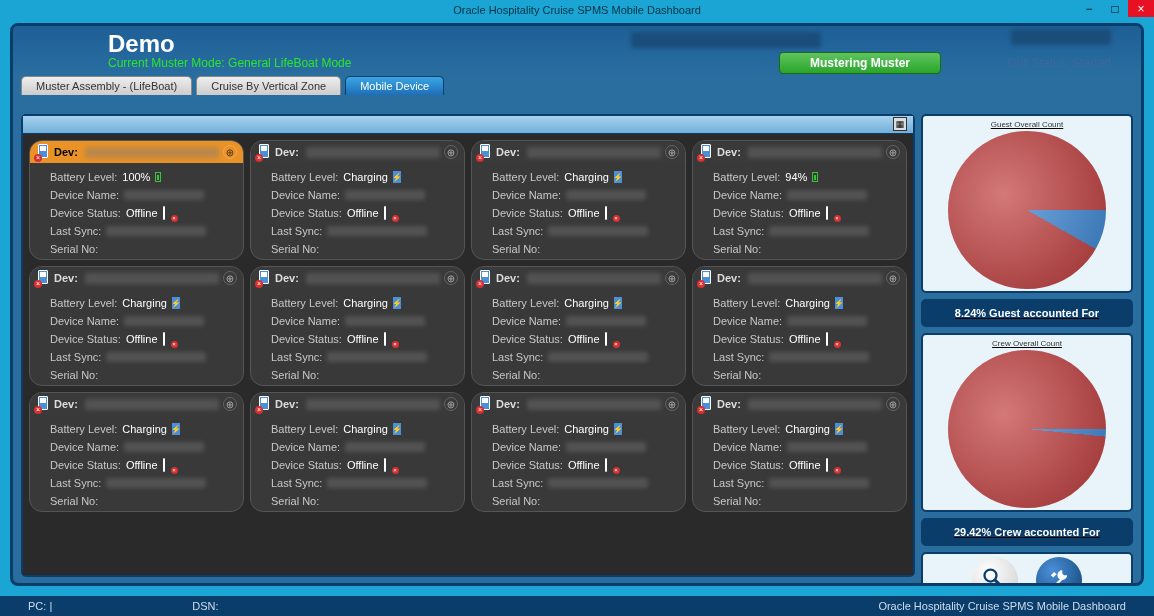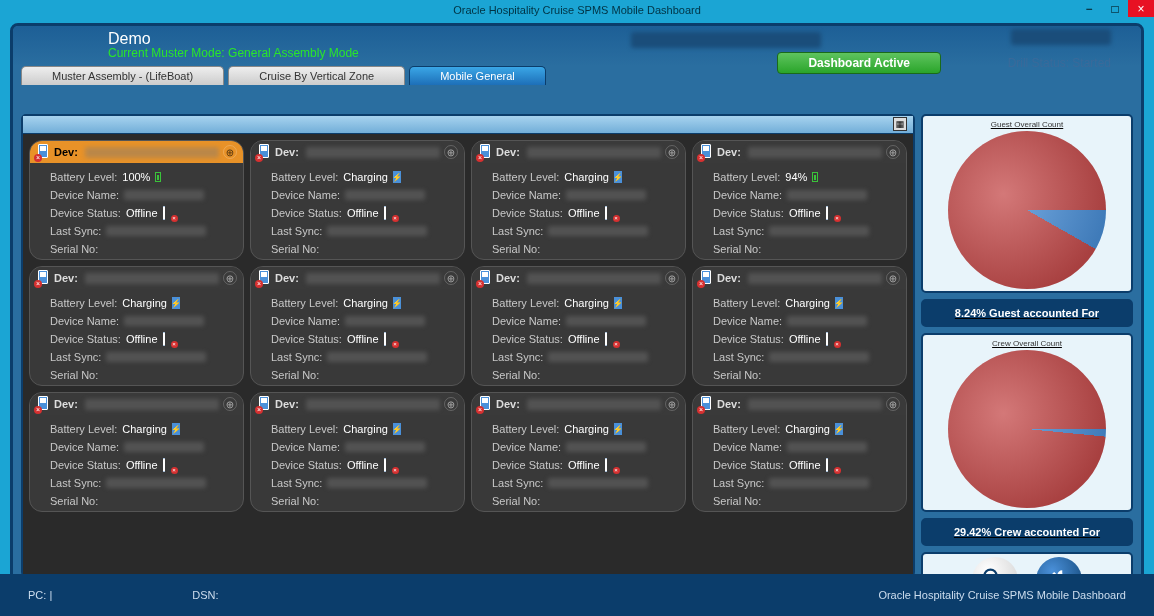--- a/index.html
+++ b/index.html
@@ -6,29 +6,29 @@
 body { background: #1ba5d4; width: 1154px; height: 616px; overflow: hidden; position: relative; }
 
 .titlebar { height: 19px; background: #1ba5d4; display: flex; align-items: center; justify-content: center; position: relative; font-size: 11px; color: #034; }
 .titlebar .winbtns { position: absolute; right: 0; top: 0; display: flex; }
 .titlebar .winbtn { width: 26px; height: 17px; display: flex; align-items: center; justify-content: center; font-size: 12px; color: #000; cursor: pointer; }
 .titlebar .winbtn.close { background: #e81123; color: #fff; }
 
 .app-frame { position: absolute; left: 10px; right: 10px; top: 23px; bottom: 30px; border: 3px solid #0b3d6b; border-radius: 8px; background: #2a6ea0; overflow: hidden; }
 
 .header-band { background: linear-gradient(#1d5f96, #2a6ea0); padding: 4px 18px 6px 95px; position: relative; }
-.header-band .demo { color: #fff; font-size: 16px; font-weight: 400; }
+.header-band .demo { color: #fff; font-size: 24px; font-weight: 700; }
 .header-band .muster-mode { color: #2ae62a; font-size: 12px; margin-top: -2px; }
 .header-band .date-blur { position: absolute; right: 320px; top: 6px; width: 190px; height: 16px; background: #1a4d7a; filter: blur(2px); border-radius: 3px; }
 .header-band .clock-blur { position: absolute; right: 30px; top: 3px; width: 100px; height: 16px; background: #1a4d7a; filter: blur(2px); border-radius: 3px; }
 .mustering-badge { position: absolute; right: 200px; top: 26px; background: linear-gradient(#5fc45f, #2aa52a); border: 1px solid #1a6a1a; border-radius: 4px; color: #fff; font-size: 12px; padding: 3px 30px; font-weight: 600; }
 .drill-status { position: absolute; right: 30px; top: 30px; color: #3a6a9a; font-size: 12px; }
 
 .tab-row { display: flex; gap: 4px; padding: 0 8px; background: #2a6ea0; }
-.tab { background: linear-gradient(#eee, #ccc); border: 1px solid #888; border-bottom: none; border-radius: 5px 5px 0 0; padding: 3px 30px; font-size: 11px; color: #333; cursor: pointer; }
+.tab { background: linear-gradient(#eee, #ccc); border: 1px solid #888; border-bottom: none; border-radius: 5px 5px 0 0; padding: 3px 14px; font-size: 11px; color: #333; cursor: pointer; }
 .tab.active { background: linear-gradient(#3aa6e6, #1d6fb8); color: #fff; border-color: #0b3d6b; }
 
 .main-area { position: absolute; left: 8px; right: 226px; top: 88px; bottom: 6px; background: #7fb7dc; border: 2px solid #0b3d6b; border-radius: 5px; display: flex; flex-direction: column; }
 .grid-header { height: 18px; background: linear-gradient(#a7d3ef, #72aed8); border-bottom: 1px solid #0b3d6b; position: relative; }
 .grid-header .gridbtn { position: absolute; right: 6px; top: 1px; width: 14px; height: 14px; border: 1px solid #333; background: #ddd; font-size: 9px; display: flex; align-items: center; justify-content: center; cursor: pointer; }
 .device-grid { flex: 1; background: #2a2a2a; overflow: hidden; display: grid; grid-template-columns: repeat(4, 1fr); gap: 6px; padding: 6px 6px 0 6px; align-content: start; }
 
 .device-card { background: #393939; border: 1px solid #555; border-radius: 13px; color: #ddd; font-size: 11px; height: 120px; overflow: hidden; }
 .card-hdr { display: flex; align-items: center; gap: 4px; padding: 3px 6px; background: #3a3a3a; }
 .card-hdr.sel { background: #e89228; color: #000; }
@@ -59,50 +59,50 @@
 .pie { width: 158px; height: 158px; border-radius: 50%; position: relative; }
 .pie .slice-overlay { position: absolute; inset: 0; border-radius: 50%; }
 .stat-bar { background: #0b3d6b; color: #fff; font-size: 11px; font-weight: 600; text-align: center; padding: 6px 0; border: 2px solid #0b3d6b; border-radius: 5px; }
 .action-box { background: #e8f4fa; border: 2px solid #0b3d6b; border-radius: 5px; display: flex; align-items: center; justify-content: center; gap: 18px; padding: 3px 0; }
 .round-btn { width: 46px; height: 46px; border-radius: 50%; display: flex; align-items: center; justify-content: center; cursor: pointer; position: relative; }
 .round-btn.search { background: radial-gradient(circle at 35% 30%, #fff, #ccc); }
 .round-btn.tools { background: radial-gradient(circle at 35% 30%, #4a90d9, #0b3d6b); }
 .round-btn.search svg { width: 30px; height: 30px; }
 .round-btn.tools svg { width: 26px; height: 26px; }
 
-.footer { position: absolute; left: 0; right: 0; bottom: 0; height: 42px; background: #0b3d6b; color: #cde; font-size: 11px; display: flex; align-items: center; padding: 0 28px; }
+.footer { position: absolute; left: 0; right: 0; bottom: 0; height: 20px; background: #0b3d6b; color: #cde; font-size: 11px; display: flex; align-items: center; padding: 0 28px; }
 .footer .spacer { flex: 1; }
 </style>
 </head>
 <body>
 
 <div class="titlebar">
   <span>Oracle Hospitality Cruise SPMS Mobile Dashboard</span>
   <div class="winbtns">
     <div class="winbtn">−</div>
     <div class="winbtn">□</div>
     <div class="winbtn close">×</div>
   </div>
 </div>
 
 <div class="app-frame">
 
   <div class="header-band">
     <div class="demo">Demo</div>
-    <div class="muster-mode">Current Muster Mode: General Assembly Mode</div>
+    <div class="muster-mode">Current Muster Mode: General LifeBoat Mode</div>
     <div class="date-blur"></div>
     <div class="clock-blur"></div>
-    <div class="mustering-badge">Dashboard Active</div>
+    <div class="mustering-badge">Mustering Muster</div>
     <div class="drill-status">Drill Status: Started</div>
   </div>
 
   <div class="tab-row" id="tabs-row">
       <div class="tab">Muster Assembly - (LifeBoat)</div>
       <div class="tab">Cruise By Vertical Zone</div>
-      <div class="tab active">Mobile General</div>
+      <div class="tab active">Mobile Device</div>
     </div>
 
   <div class="main-area">
     <div class="grid-header">
       <div class="gridbtn">▦</div>
     </div>
     <div class="device-grid" id="device-grid">
         <div class="device-card">
           <div class="card-hdr sel">
             <span class="dev-icon">

